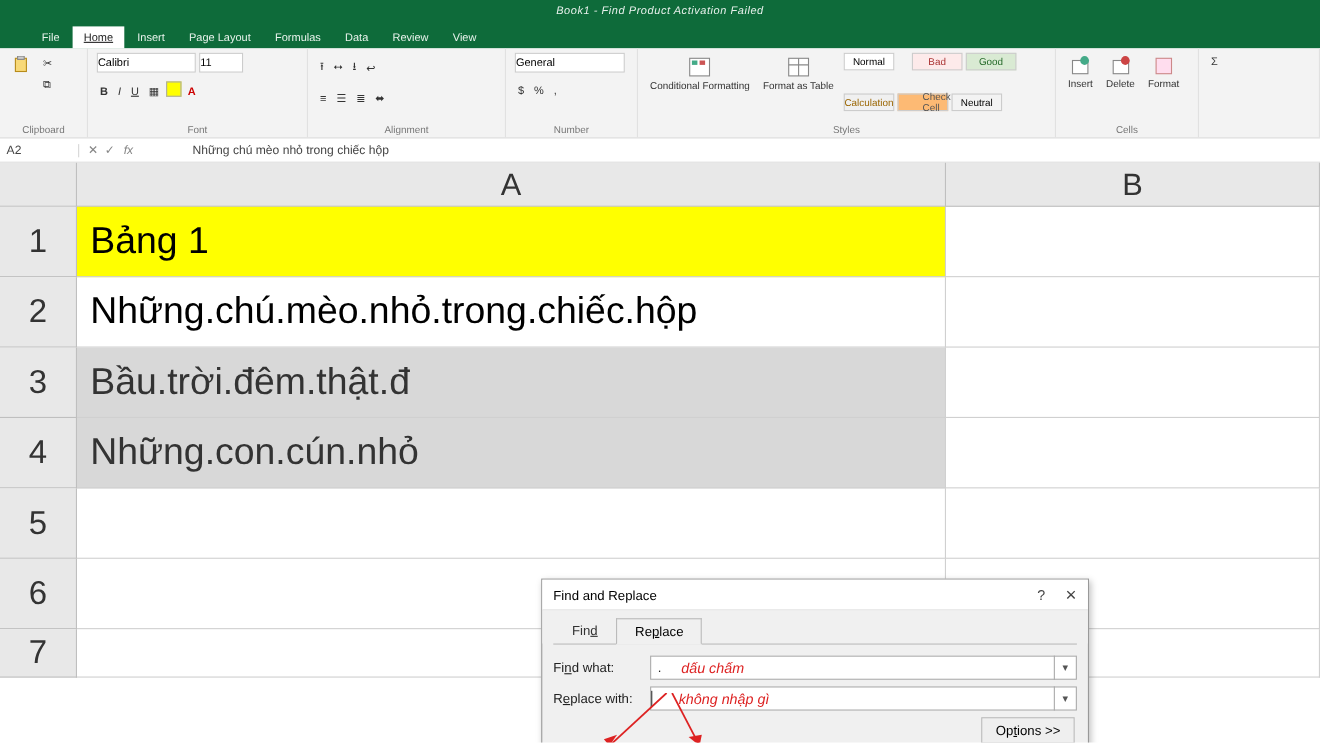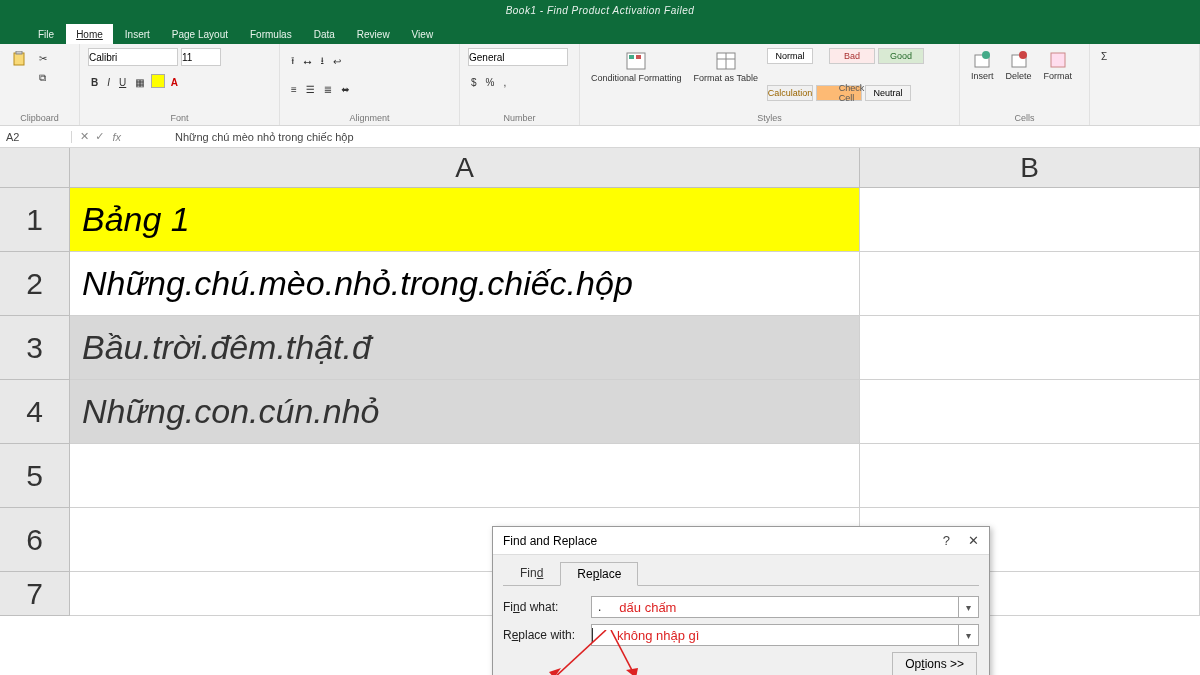--- a/index.html
+++ b/index.html
@@ -40,40 +40,40 @@
 .col-headers { display: flex; height: 40px; }
 .corner { width: 70px; background: #e8e8e8; border-right: 1px solid #bfbfbf; border-bottom: 1px solid #bfbfbf; }
 .col-h { background: #e8e8e8; border-right: 1px solid #bfbfbf; border-bottom: 1px solid #bfbfbf; display: flex; align-items: center; justify-content: center; font-size: 28px; color: #333; }
 .col-A { width: 790px; }
 .col-B { flex: 1; }
 
 .row { display: flex; height: 64px; }
 .row-sm { height: 44px; }
 .row-h { width: 70px; background: #e8e8e8; border-right: 1px solid #bfbfbf; border-bottom: 1px solid #bfbfbf; display: flex; align-items: center; justify-content: center; font-size: 30px; color: #333; }
 .cell { border-right: 1px solid #d0d0d0; border-bottom: 1px solid #d0d0d0; padding: 6px 12px; font-size: 34px; display: flex; align-items: center; }
-.cell.colA { width: 790px; font-style: italic; }
+.cell.colA { width: 790px; }
 .cell.colB { flex: 1; }
 .cell.yellow { background: #ffff00; }
 .cell.selected { background: #d8d8d8; color: #333; }
 
 .dialog { position: absolute; left: 492px; top: 378px; width: 498px; background: #f0f0f0; border: 1px solid #999; box-shadow: 2px 2px 6px rgba(0,0,0,.25); font-size: 12px; }
 .dlg-title { height: 28px; display: flex; align-items: center; justify-content: space-between; padding: 0 10px; background: #fff; border-bottom: 1px solid #ddd; }
 .dlg-close-group { display: flex; gap: 18px; align-items: center; color: #444; }
 .dlg-close-group span { cursor: pointer; font-size: 13px; }
 .dlg-tabs { display: flex; padding: 6px 10px 0; background: #f0f0f0; }
 .dlg-tab { padding: 4px 16px; font-size: 12px; border: 1px solid transparent; cursor: pointer; }
 .dlg-tab.active { background: #f0f0f0; border: 1px solid #bbb; border-bottom: 1px solid #f0f0f0; position: relative; top: 1px; }
 .dlg-tab.inactive { color: #333; }
 .dlg-body { border-top: 1px solid #bbb; margin: 0 10px; padding: 10px 0; }
 .dlg-row { display: flex; align-items: center; margin-bottom: 6px; }
 .dlg-label { width: 88px; color: #222; }
 .dlg-input { flex: 1; height: 22px; border: 1px solid #aaa; background: #fff; display: flex; align-items: center; position: relative; }
 .dlg-input-text { padding: 0 6px; color: #222; font-size: 12px; }
 .dlg-input-drop { width: 20px; height: 22px; border-left: 1px solid #aaa; display: flex; align-items: center; justify-content: center; font-size: 10px; color: #555; cursor: pointer; }
-.anno { color: #d22; font-size: 13px; margin-left: 12px; pointer-events: none; }
+.anno { color: #d22; font-size: 13px; margin-left: 12px; pointer-events: none; font-style: italic; }
 .dlg-opts { display: flex; justify-content: flex-end; padding-right: 2px; margin-bottom: 8px; }
 .dlg-btn { height: 24px; padding: 0 12px; background: #efefef; border: 1px solid #bbb; font-size: 12px; cursor: pointer; }
 
 .arrows { position: absolute; left: 546px; top: 482px; width: 150px; height: 56px; pointer-events: none; }
 .arrows line { stroke: #d22; stroke-width: 1.6; }
 .arrows polygon { fill: #d22; }
 
 .u { text-decoration: underline; }
 </style>
 </head>

